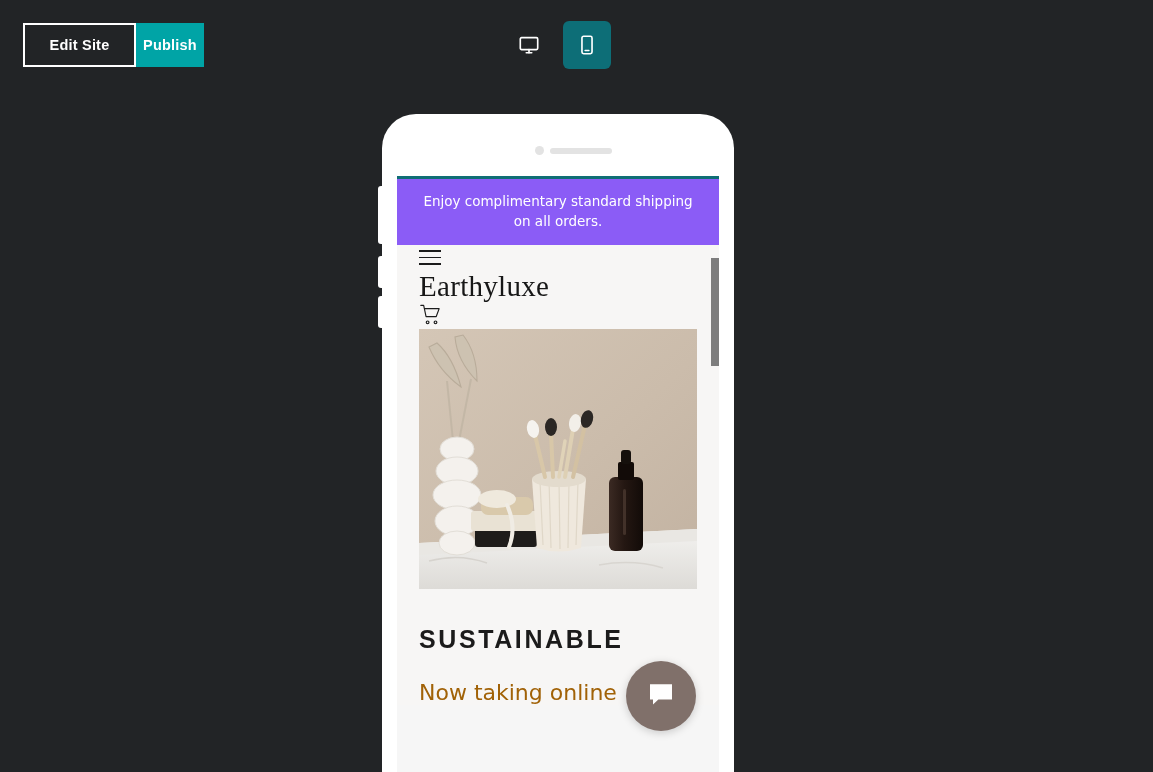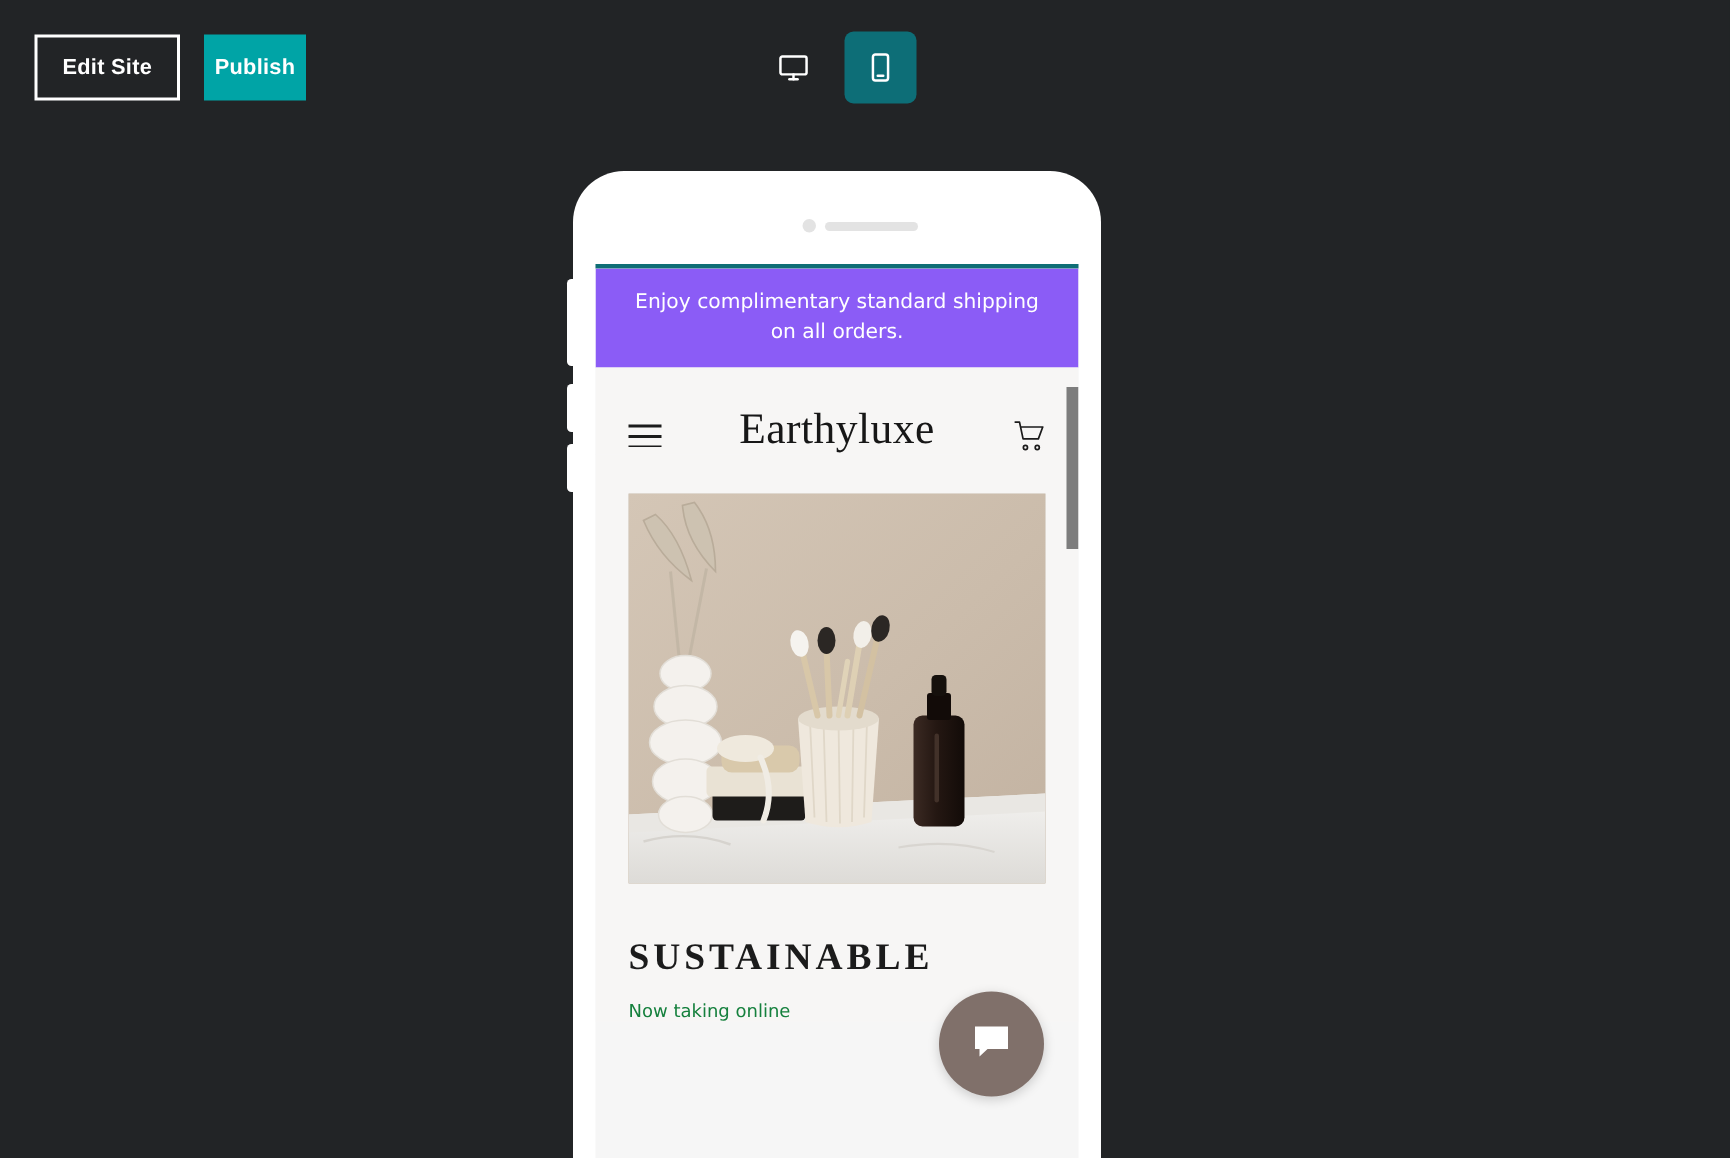--- a/index.html
+++ b/index.html
@@ -10,21 +10,21 @@
     position:relative;
   }
 
   
   .toolbar {
     position:absolute; top:0; left:0; width:1153px; height:90px;
     background:#222426;
   }
   .btn-edit {
     position:absolute; left:23px; top:23px;
-    width:97px; height:44px;
+    width:113px; height:44px;
     background:transparent;
     border:2px solid #ffffff;
     color:#ffffff;
     font-size:14.5px; font-weight:700;
     letter-spacing:.2px;
     display:flex; align-items:center; justify-content:center;
     cursor:pointer;
     font-family:"Liberation Sans", sans-serif;
   }
   .btn-publish {
@@ -117,22 +117,23 @@
     text-align:center;
     padding:13px 26px 14px;
     font-size:13.5px; line-height:1.45;
     font-family:"DejaVu Sans", sans-serif;
   }
 
   
   .site-head {
     background:#f7f6f5;
     height:58px;
-    display:flex; align-items:flex-end; justify-content:space-between;
+    display:flex; align-items:flex-start; justify-content:space-between;
     padding:0 22px;
+    flex-direction:column;
   }
   .hamburger { width:22px; cursor:pointer; }
   .hamburger span {
     display:block; height:1.6px; background:#1b1b1b; margin:5px 0;
   }
   .brand {
     font-family:"Liberation Serif", serif;
     font-size:29px; color:#171717; letter-spacing:.3px;
     white-space:nowrap;
   }
@@ -143,25 +144,25 @@
   .hero-img {
     width:100%; height:260px;
     position:relative; overflow:hidden;
     background:#ccbfb2;
   }
   .hero-title {
     margin-top:36px;
     font-size:25px; font-weight:700;
     letter-spacing:2.6px; color:#1b1b1b;
     white-space:nowrap;
-    font-family:Liberation Serif, serif;
+    font-family:Liberation Sans, sans-serif;
   }
   .hero-sub {
-    margin-top:14px;
-    font-size:12px; color:#15803d;
+    margin-top:26px;
+    font-size:22px; color:#a16207;
     white-space:nowrap;
     font-family:"DejaVu Sans", sans-serif;
   }
 
   
   .scrollbar {
     position:absolute; right:0; top:39px;
     width:8px; height:599px;
     background:transparent;
   }

